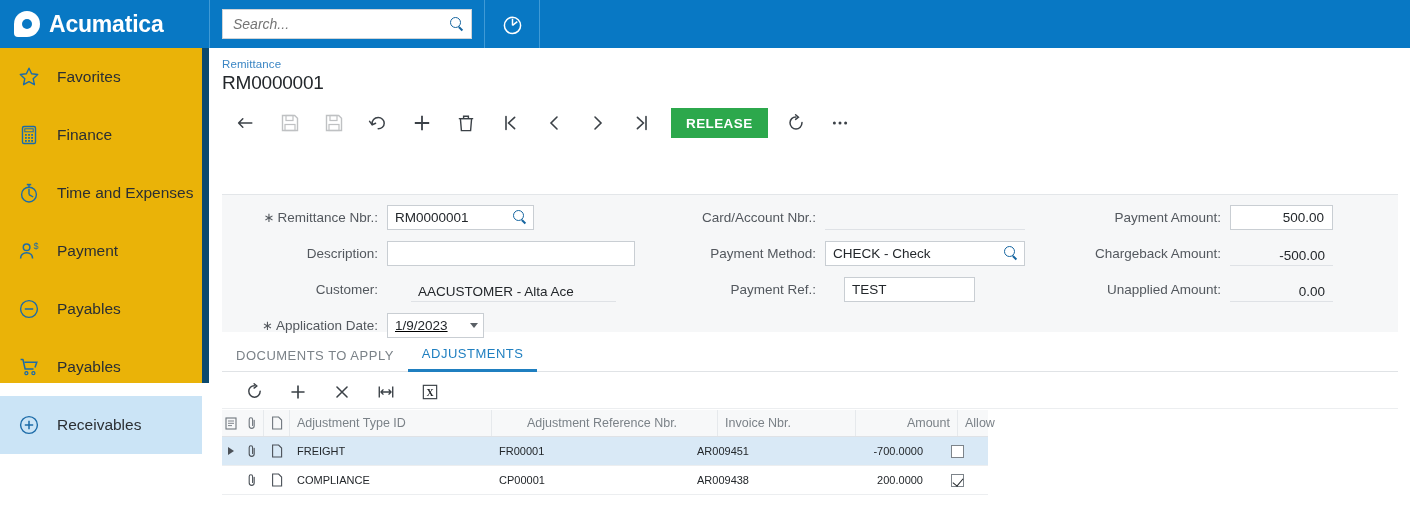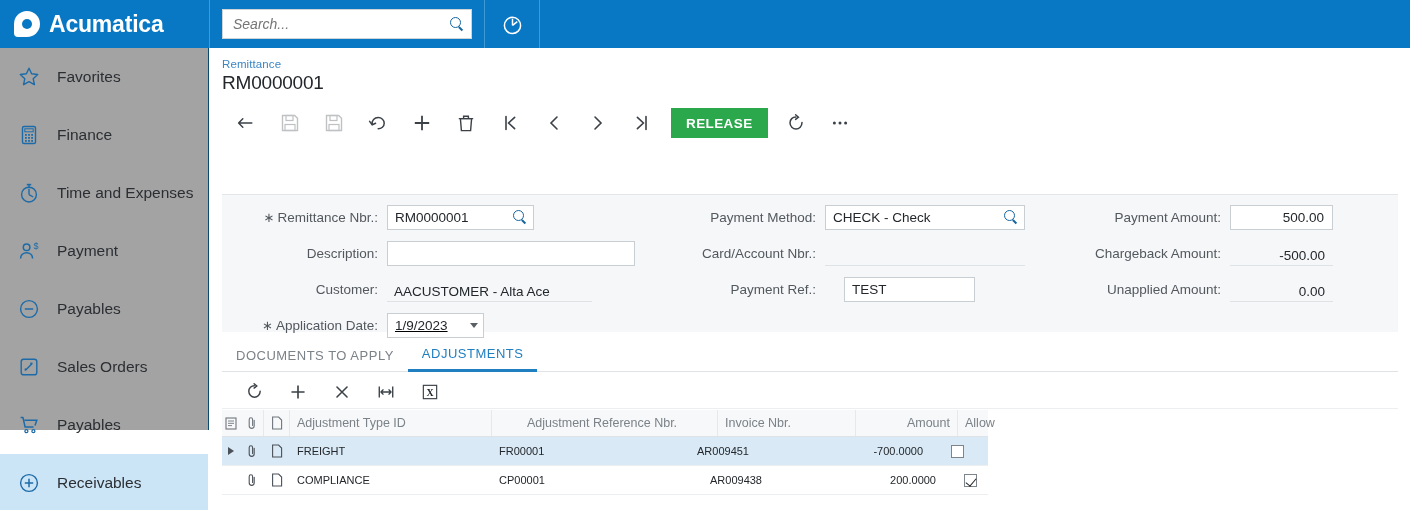--- a/index.html
+++ b/index.html
@@ -77,23 +77,23 @@
     transform: rotate(45deg); transform-origin: left center;
   }
   #timer-btn {
     width: 54px; height: 48px; flex: 0 0 auto;
     display: flex; align-items: center; justify-content: center;
   }
 
   
   #sidebar {
     position: absolute; left: 0; top: 48px;
-    width: 209px; height: 382px;
-    background: #a3a3a3;
-    border-right: 1px solid #0c4a6e;
+    width: 209px; height: 335px;
+    background: #eab308;
+    border-right: 7px solid #0c4a6e;
   }
   .side-item {
     height: 58px; display: flex; align-items: center;
     padding-left: 14px; cursor: pointer;
   }
   .side-item.active { background: #cbe4f6; }
   .side-ico {
     width: 30px; height: 30px; flex: 0 0 auto;
     display: flex; align-items: center; justify-content: center;
     margin-right: 13px;
@@ -338,29 +338,20 @@
   <div class="side-item">
     <span class="side-ico">
       <svg width="24" height="24" viewBox="0 0 24 24">
         <circle cx="12" cy="12" r="8.4" fill="none" stroke="#1c6ba8" stroke-width="1.4"></circle>
         <path d="M7.8 12 h8.4" stroke="#1c6ba8" stroke-width="1.5"></path>
       </svg>
     </span>
     <span class="side-label">Payables</span>
   </div>
 
-  <div class="side-item">
-    <span class="side-ico">
-      <svg width="24" height="24" viewBox="0 0 24 24">
-        <rect x="4.2" y="4.2" width="15.6" height="15.6" rx="2.4" fill="none" stroke="#1c6ba8" stroke-width="1.4"></rect>
-        <path d="M8.2 15.6 L15.4 8.2 M8.2 15.6 l.3-2.2 M15.4 8.2 l-2.2 .3" stroke="#1c6ba8" stroke-width="1.4" fill="none"></path>
-      </svg>
-    </span>
-    <span class="side-label">Sales Orders</span>
-  </div>
 
   <div class="side-item">
     <span class="side-ico">
       <svg width="24" height="24" viewBox="0 0 24 24">
         <path d="M3.6 4.6 h2.4 l2.1 9.4 h8.4" fill="none" stroke="#1c6ba8" stroke-width="1.5" stroke-linejoin="round"></path>
         <path d="M7.4 7.2 h12.4 l-1.8 5.4" fill="none" stroke="#1c6ba8" stroke-width="1.5"></path>
         <circle cx="9.4" cy="18.2" r="1.5" fill="none" stroke="#1c6ba8" stroke-width="1.3"></circle>
         <circle cx="16.4" cy="18.2" r="1.5" fill="none" stroke="#1c6ba8" stroke-width="1.3"></circle>
       </svg>
     </span>
@@ -487,55 +478,55 @@
         <div class="flabel" style="width:165px;">Description:</div>
         <div class="fctl" style="width:248px;">
           <div class="ibox">
             <span class="val"></span>
           </div>
         </div>
       </div>
 
       <div class="frow">
         <div class="flabel" style="width:165px;">Customer:</div>
-        <div class="fctl" style="width:205px;">
+        <div class="fctl" style="width:205px;margin-left:24px;">
           <div class="uline">
             <span class="val">AACUSTOMER - Alta Ace</span>
           </div>
         </div>
       </div>
 
       <div class="frow">
         <div class="flabel req" style="width:165px;">Application Date:</div>
         <div class="fctl" style="width:97px;text-decoration:underline;">
           <div class="ibox">
             <span class="val">1/9/2023</span>
             <span class="caret"></span>
           </div>
         </div>
       </div>
     </div>
 
     <div class="fcol" style="left:463px;width:370px;">
 
       <div class="frow">
+        <div class="flabel" style="width:140px;">Card/Account Nbr.:</div>
+        <div class="fctl" style="width:200px;">
+          <div class="uline">
+            <span class="val"></span>
+          </div>
+        </div>
+      </div>
+
+      <div class="frow">
         <div class="flabel" style="width:140px;">Payment Method:</div>
         <div class="fctl" style="width:200px;">
           <div class="ibox">
             <span class="val">CHECK - Check</span>
             <span class="mag"></span>
-          </div>
-        </div>
-      </div>
-
-      <div class="frow">
-        <div class="flabel" style="width:140px;">Card/Account Nbr.:</div>
-        <div class="fctl" style="width:200px;">
-          <div class="uline">
-            <span class="val"></span>
           </div>
         </div>
       </div>
 
       <div class="frow">
         <div class="flabel" style="width:140px;">Payment Ref.:</div>
         <div class="fctl" style="width:150px;padding-left:19px;">
           <div class="ibox">
             <span class="val">TEST</span>
           </div>
@@ -671,21 +662,21 @@
           <path d="M8.2 4.2 v5.6 c0 1.6-1.1 2.6-2.5 2.6 s-2.5-1-2.5-2.6 V3.6 c0-1 .7-1.8 1.7-1.8 s1.7 .8 1.7 1.8 v5.8" fill="none" stroke="#4b5158" stroke-width="1.1" stroke-linecap="round"></path>
         </svg>
       </div>
       <div class="gc ico" style="width:26px;">
         <svg width="12" height="14" viewBox="0 0 12 14">
           <path d="M1.6 1 h6 l3 3 v9 h-9 z" fill="none" stroke="#4b5158" stroke-width="1.1"></path>
         </svg>
       </div>
       <div class="gc" style="width:202px;">COMPLIANCE</div>
       <div class="gc" style="width:198px;">CP00001</div>
-      <div class="gc" style="width:138px;margin-left:13px;">AR009438</div>
+      <div class="gc" style="width:138px;">AR009438</div>
       <div class="gc num" style="width:102px;">200.0000</div>
       <div class="gc ico" style="width:55px;">
         <span class="cbox ck"></span>
       </div>
     </div>
 
   </div>
 </div>
 
 </body></html>

